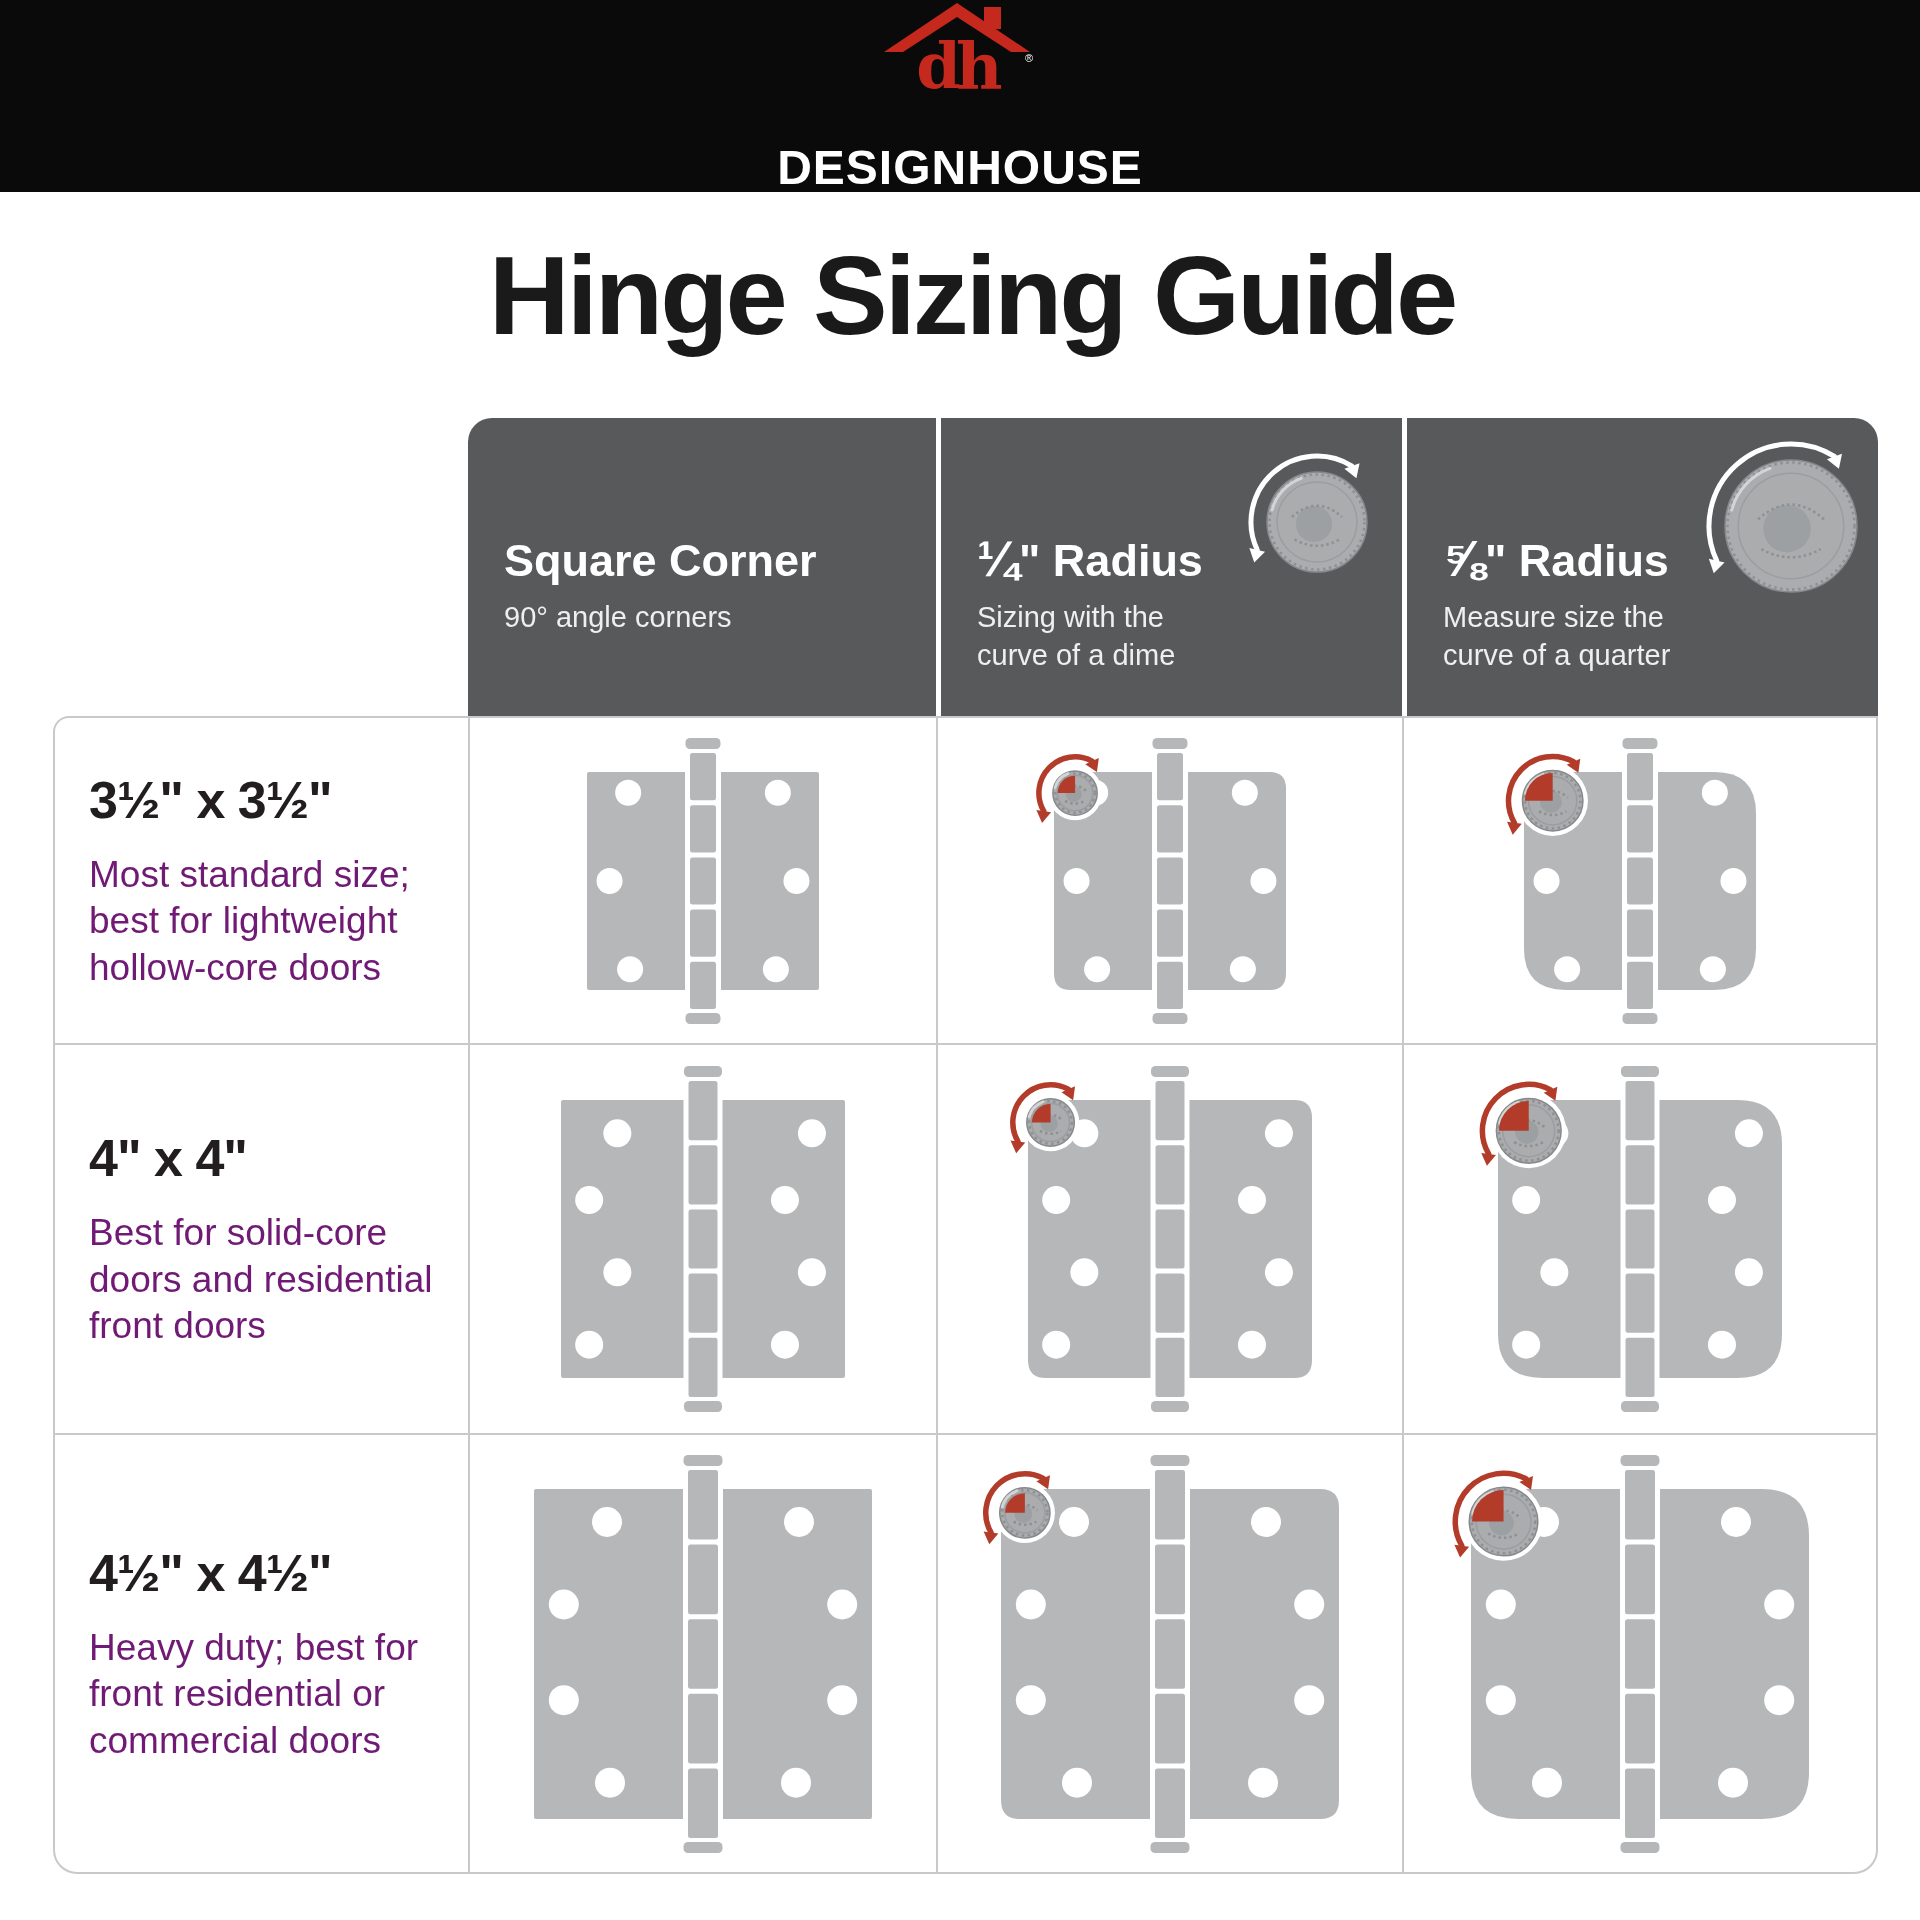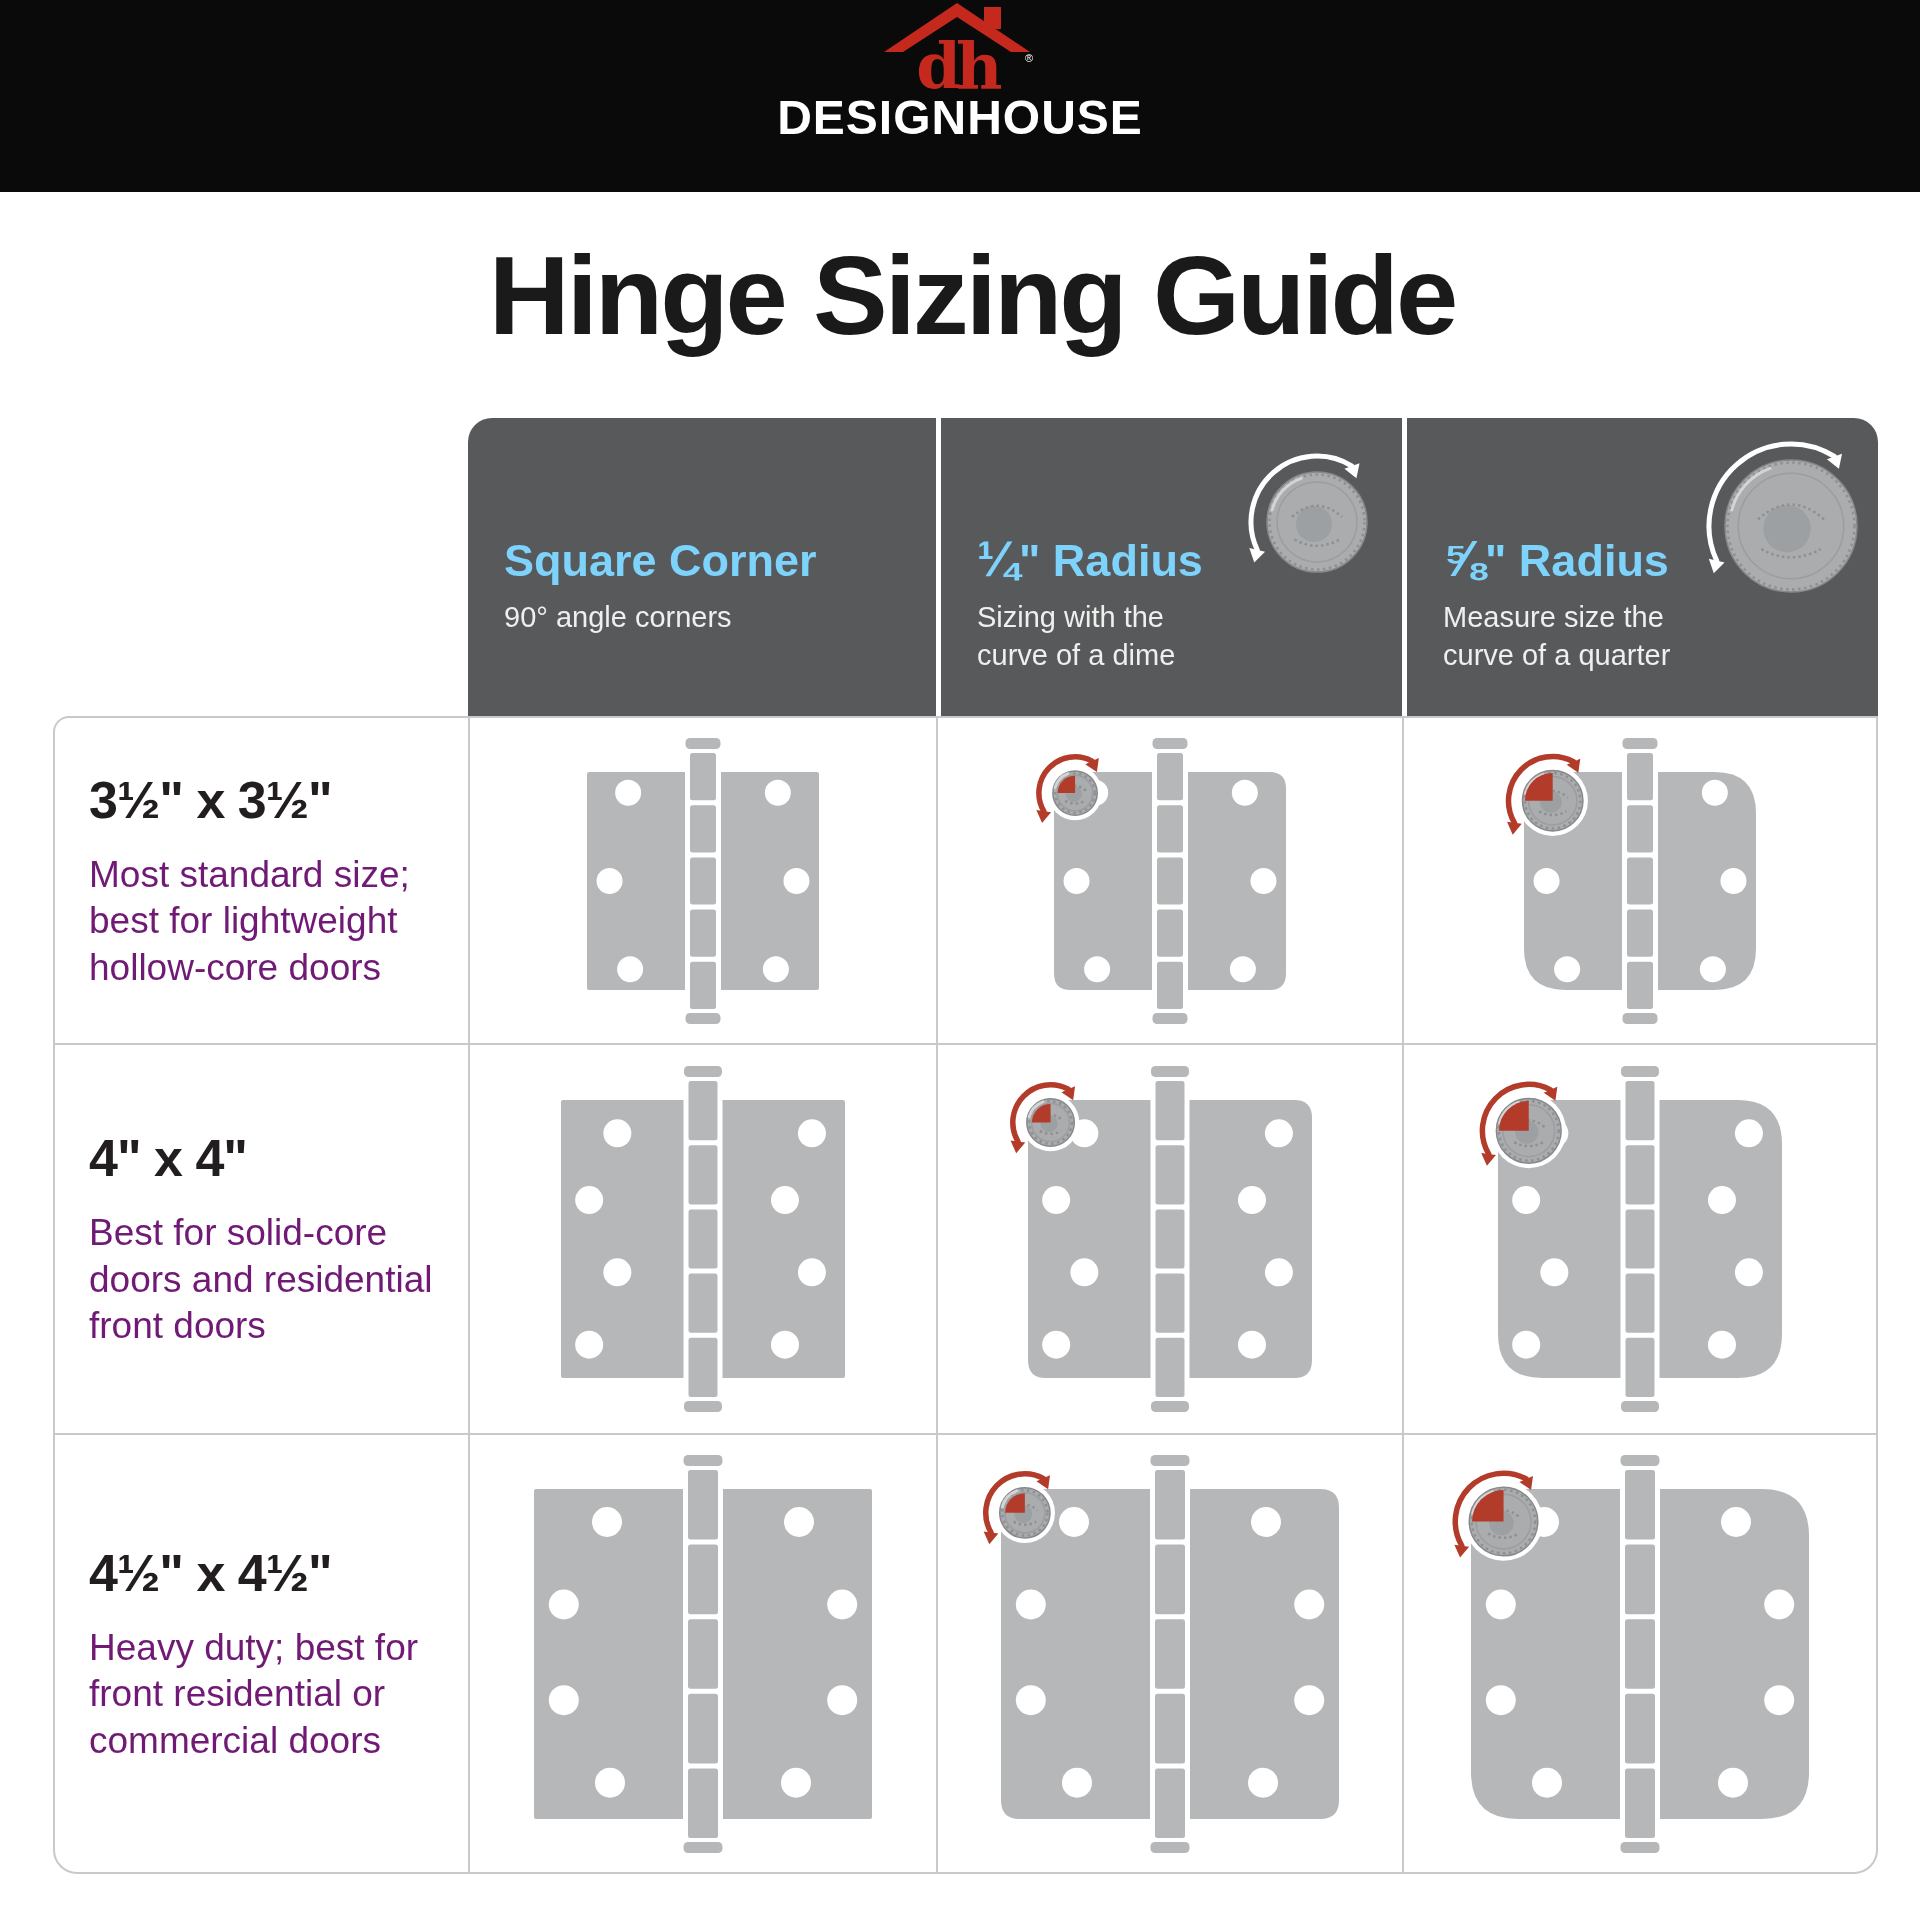--- a/index.html
+++ b/index.html
@@ -1,21 +1,21 @@
 <!DOCTYPE html>
 <html style="--bar: #0a0a0b; --brand-red: #c5281c; --hdr: #58595b; --line: #c8c9ca;"><head>
 <meta charset="utf-8">
 <style>
   html,body{margin:0;padding:0;background:#fff;}
   .canvas{position:relative;width:1920px;height:1920px;background:#fff;overflow:hidden;
           font-family:"Liberation Sans",sans-serif;}
 
   
   .brandbar{position:absolute;left:0;top:0;width:1920px;height:192px;background:var(--bar,#0a0a0b);
-            display:flex;flex-direction:column;align-items:center;justify-content:flex-start;}
+            display:flex;flex-direction:column;align-items:center;justify-content:space-between;}
   .logo-house{display:block;}
   .logo-dh{font-family:"DejaVu Serif","Liberation Serif",serif;font-weight:bold;
            font-size:64px;letter-spacing:-5px;fill:var(--brand-red,#c5281c);}
   .logo-reg{font-size:11px;fill:#ffffff;font-family:"Liberation Sans",sans-serif;}
   .brand-name{color:#fff;font-size:48px;letter-spacing:1px;margin-top:2px;line-height:1;}
   .bn-bold{font-weight:bold;}
   .bn-light{font-weight:bold;}
 
   
   .title{position:absolute;left:0;top:240px;width:1920px;margin:0;text-align:center;
@@ -24,21 +24,21 @@
   
   .guide{position:absolute;left:53px;top:418px;display:grid;
          grid-template-columns:415px 468px 466px 476px;
          grid-template-rows:298px 327px 390px 441px;}
   .spacer{background:#fff;}
   .th{position:relative;background:var(--hdr,#58595b);}
   .th-square{border-top-left-radius:24px;}
   .th-quarter{border-top-right-radius:24px;}
   .th-dime,.th-quarter{border-left:5px solid #ffffff;}
   .th-text{position:absolute;left:36px;top:116px;}
-  .th-title{font-size:45px;font-weight:bold;color:#7dd3fc;line-height:1;}
+  .th-title{font-size:45px;font-weight:bold;color:#ffffff;line-height:1;}
   .th-frac{font-size:1.12em;}
   .th-sub{margin-top:15px;font-size:29px;font-weight:normal;color:#eeefef;
           line-height:1.3;max-width:262px;}
   .coin{position:absolute;}
   .coin-dime{left:296px;top:24px;}
   .coin-quarter{left:288px;top:12px;}
 
   .label-cell,.cell{background:#fff;border-left:2px solid var(--line,#c8c9ca);
                     border-top:2px solid var(--line,#c8c9ca);}
   .last-col{border-right:2px solid var(--line,#c8c9ca);}

